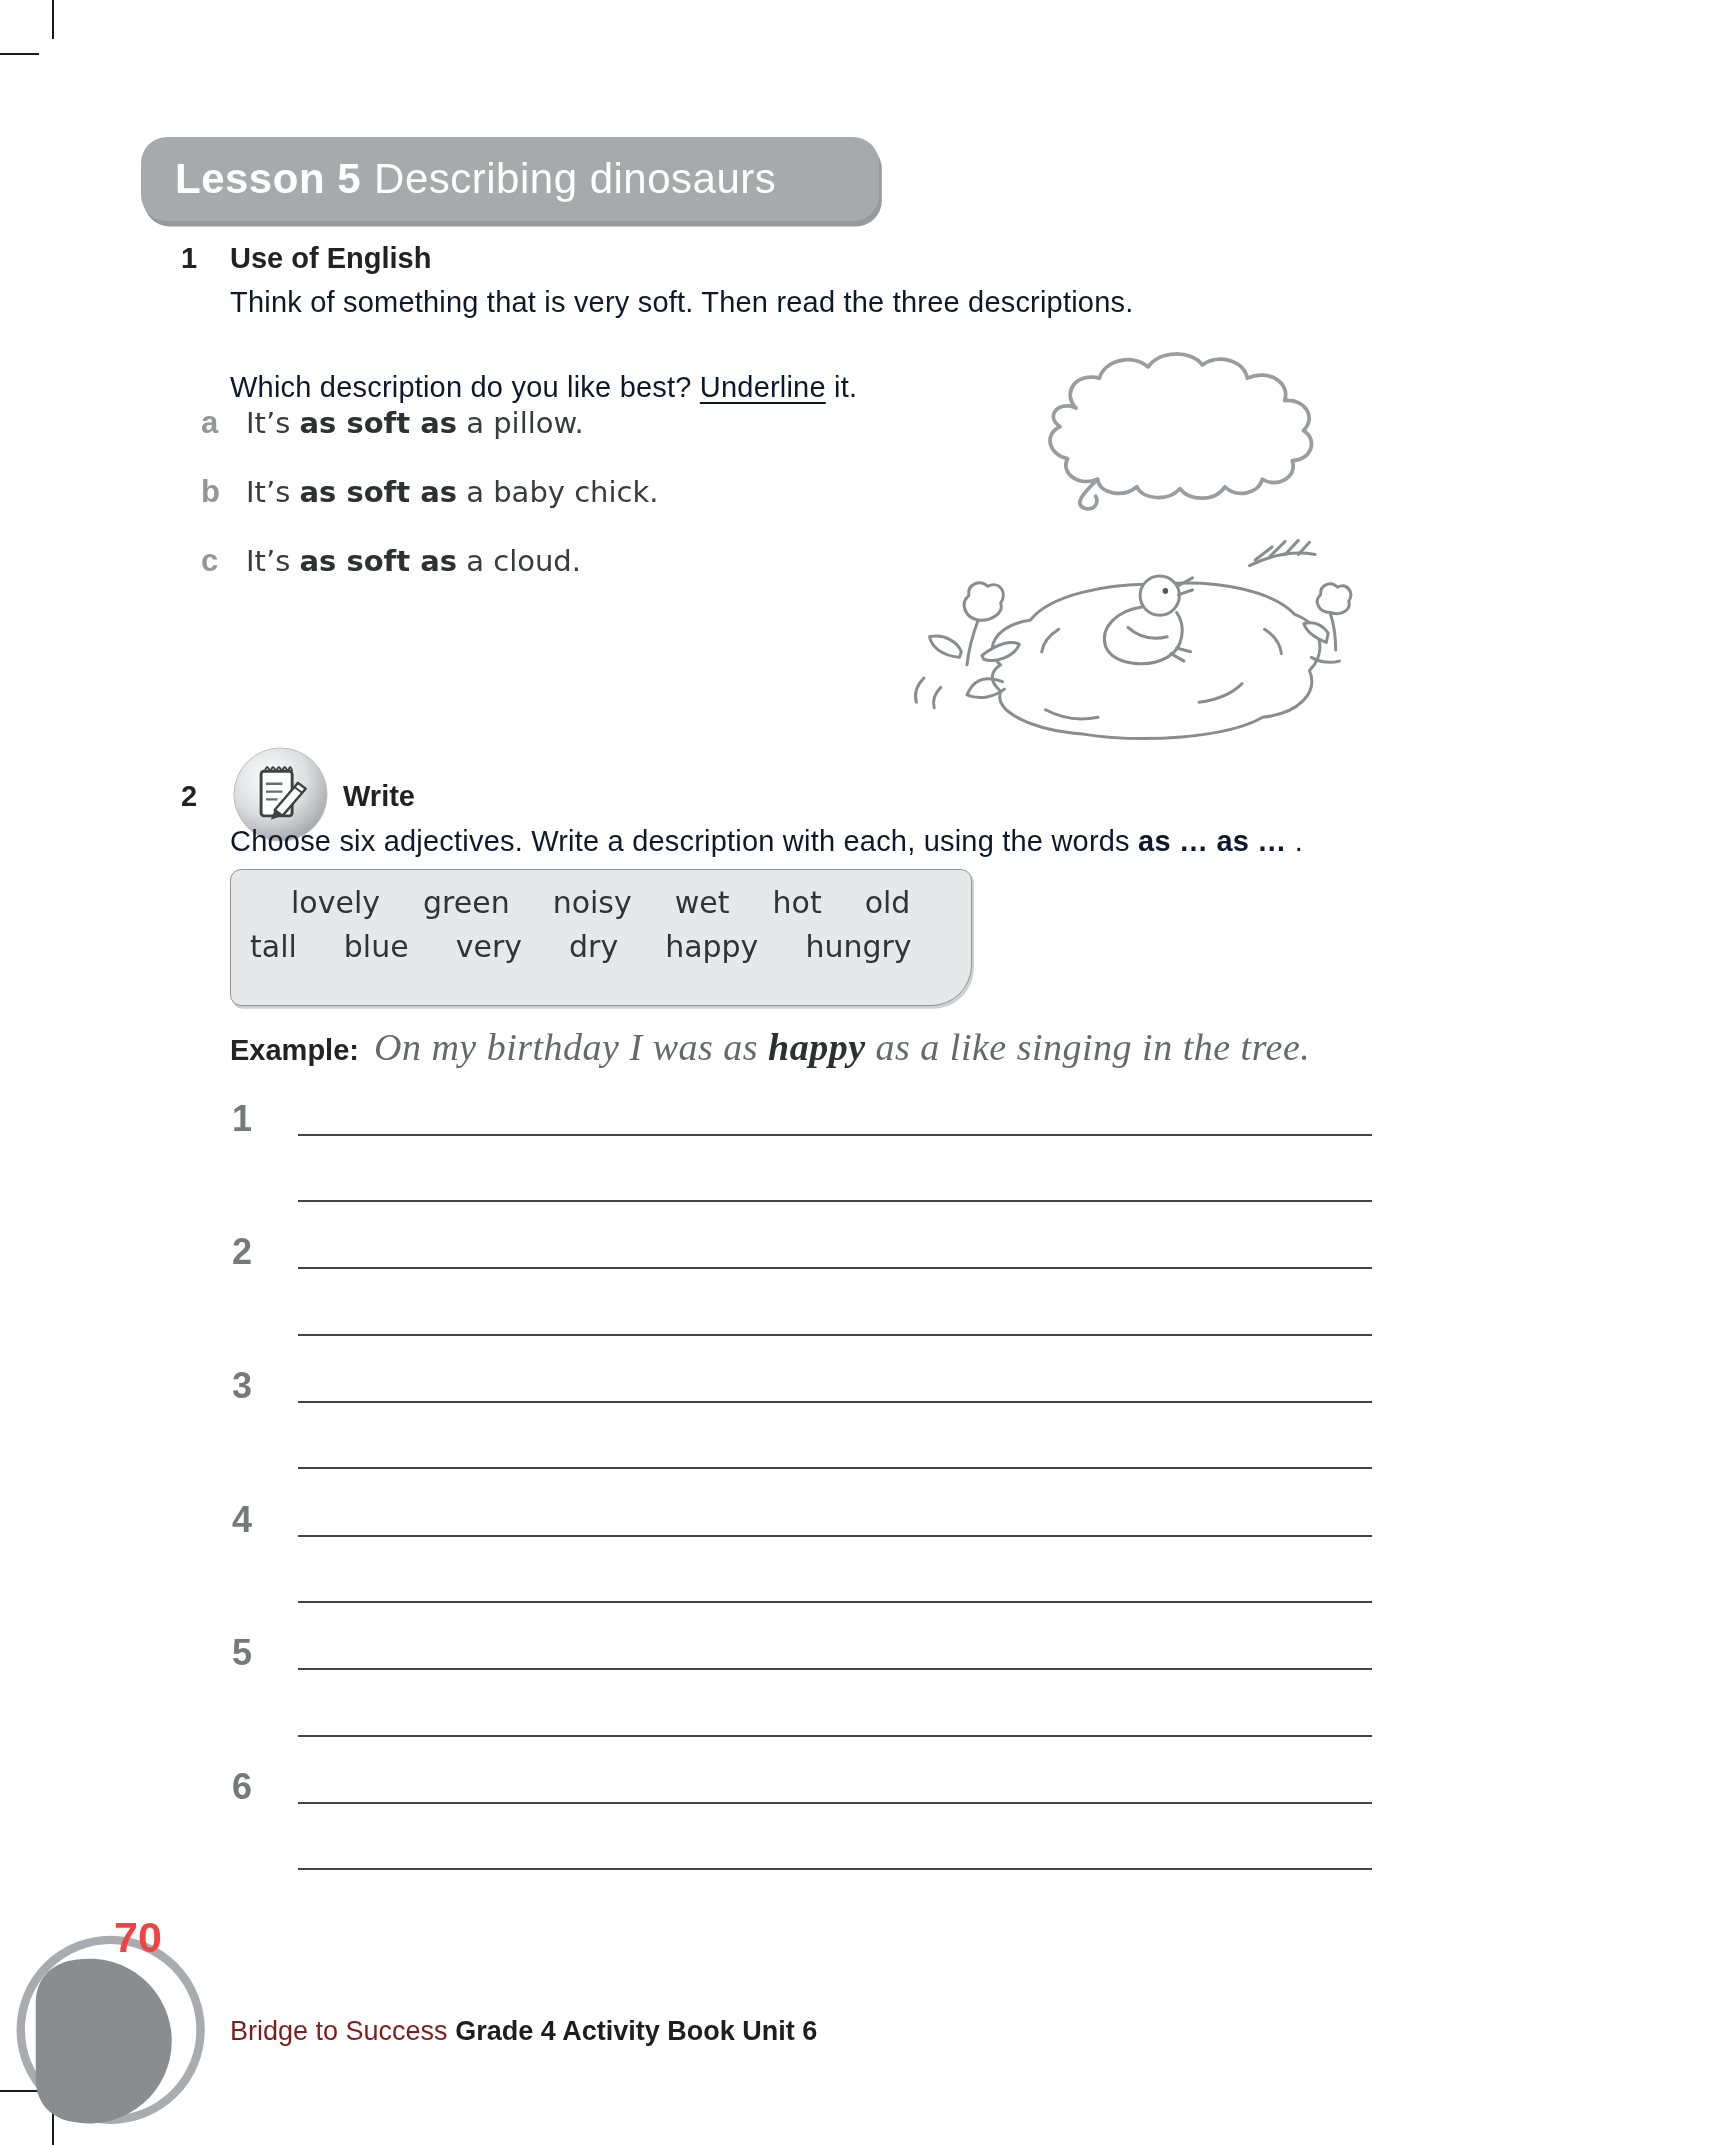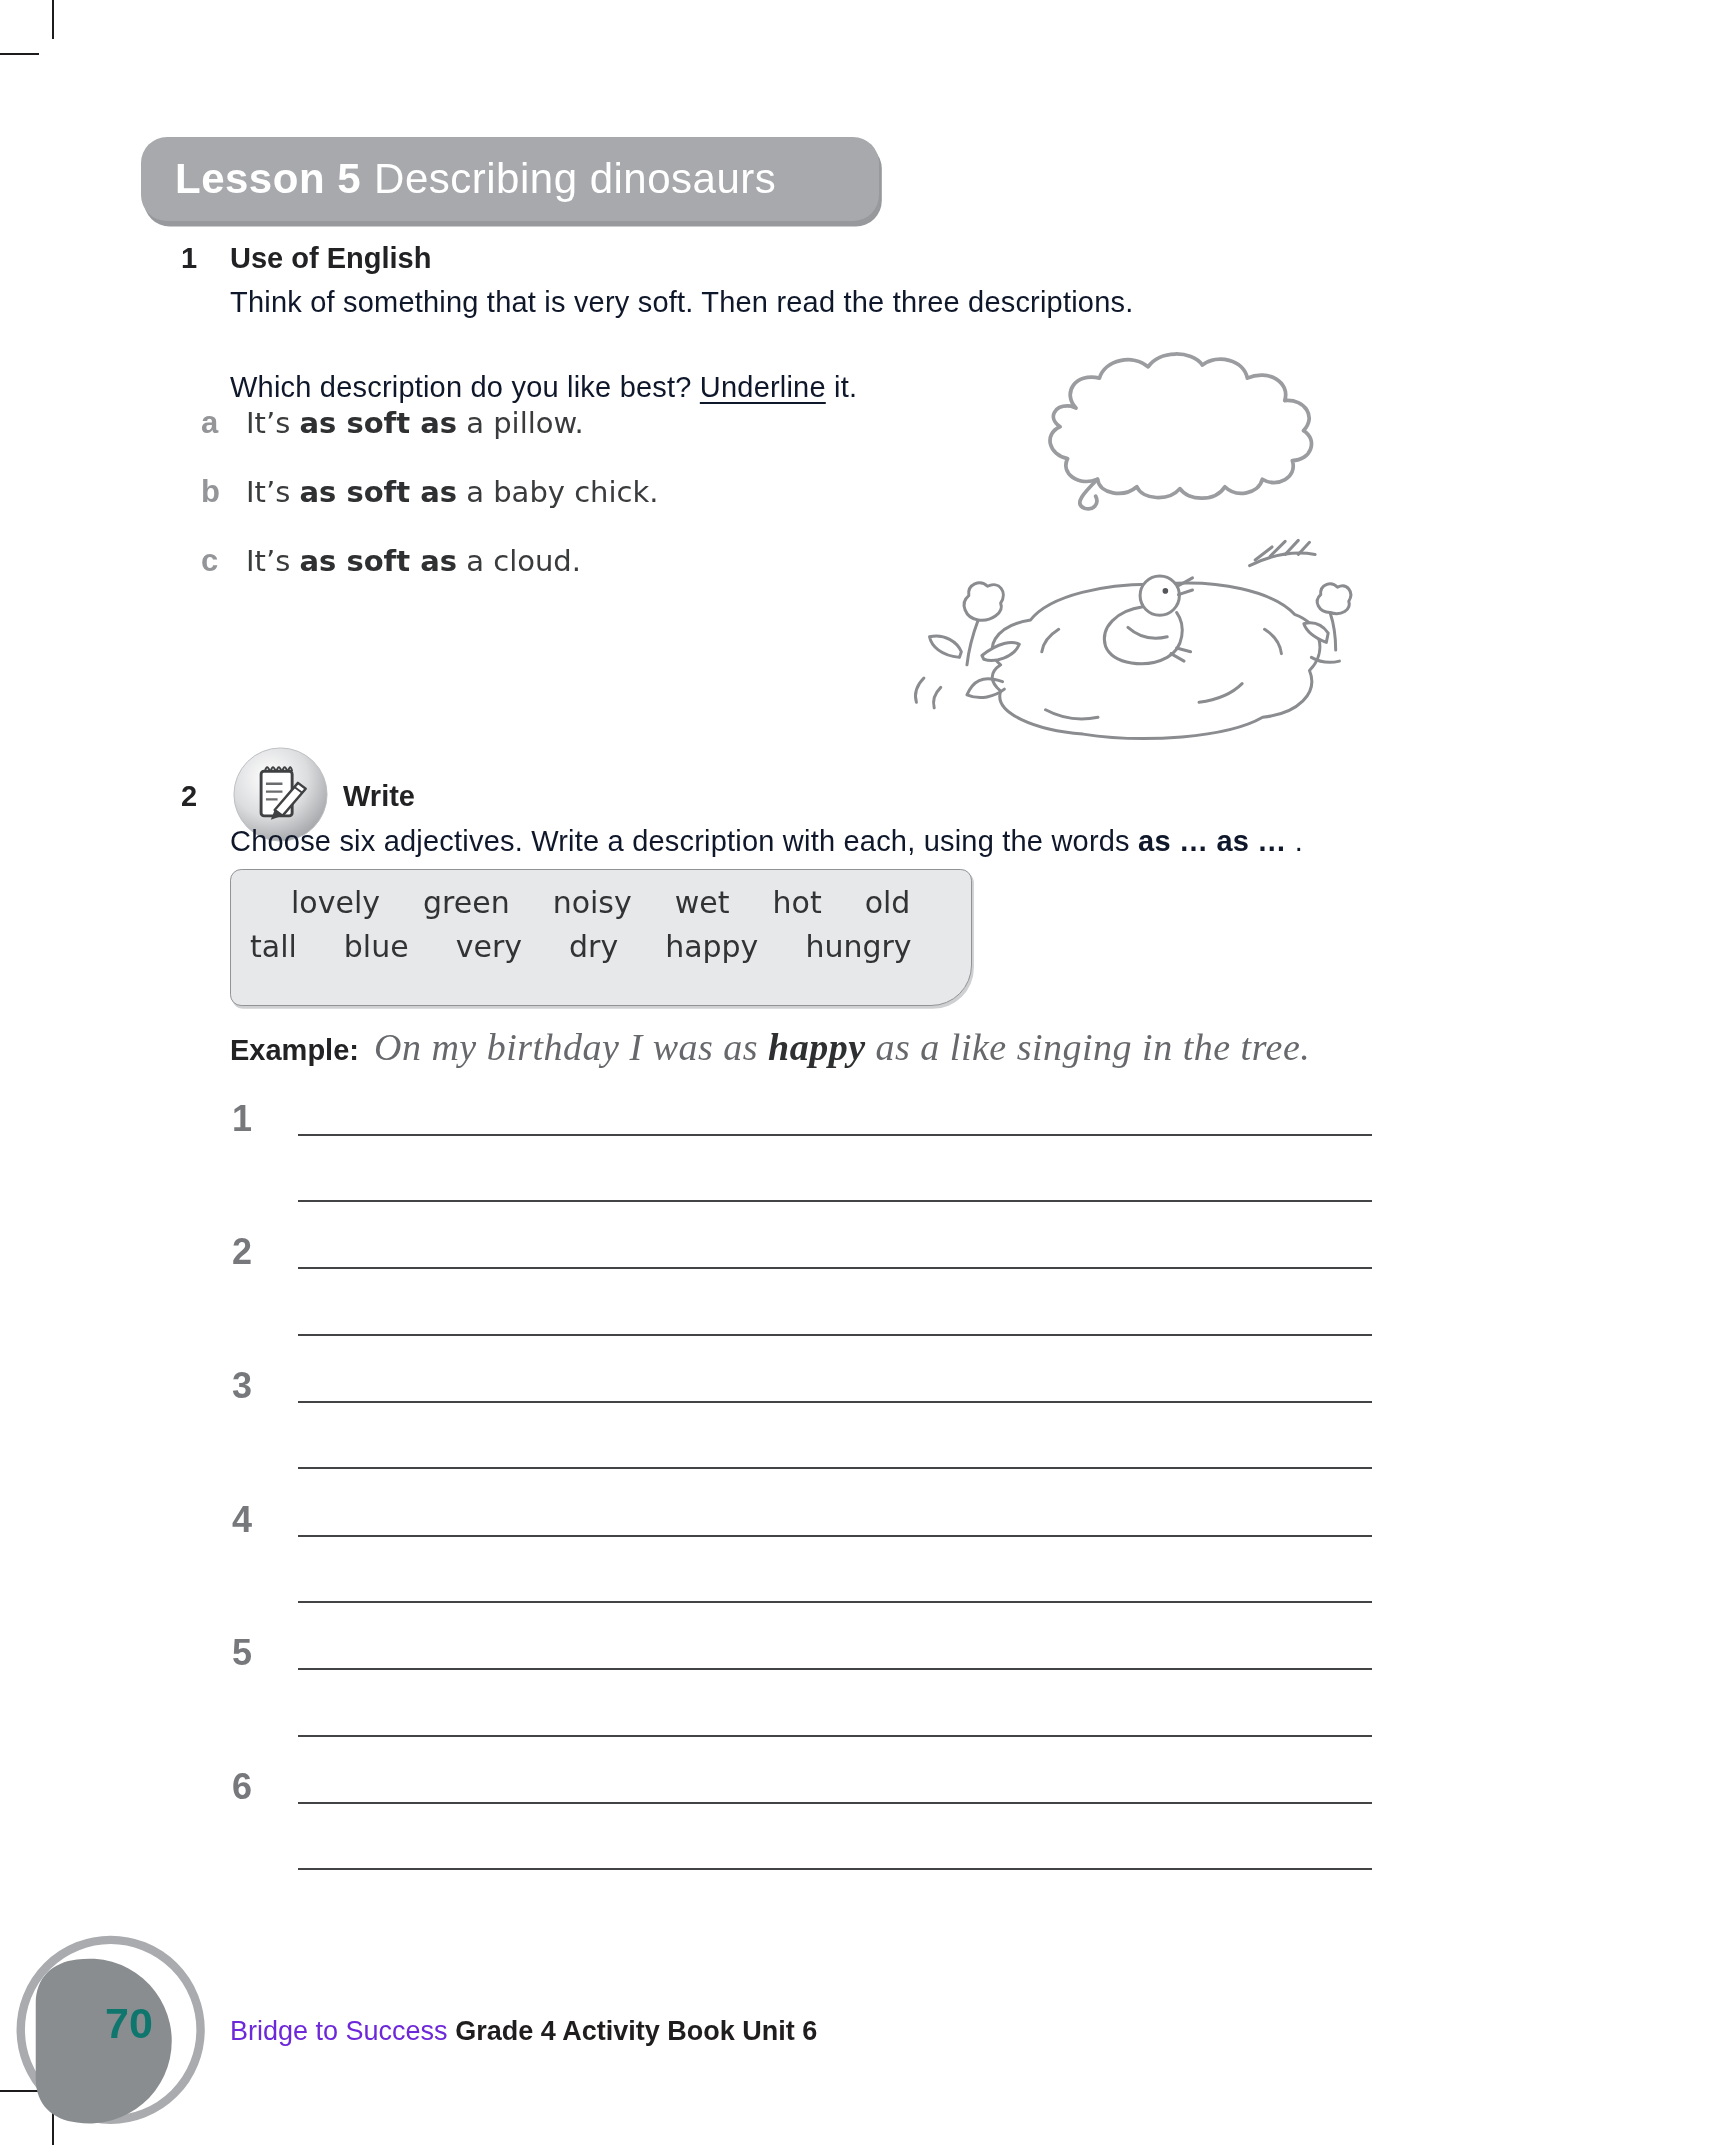--- a/index.html
+++ b/index.html
@@ -47,24 +47,24 @@
   .example{position:absolute;left:230px;top:1025px;display:flex;align-items:baseline;white-space:pre;}
   .example .exlabel{font-size:29px;font-weight:bold;color:#222123;}
   .example .cursive{font-family:"Liberation Serif",serif;font-style:italic;font-size:38px;color:#66686b;margin-left:15px;letter-spacing:0.5px;}
   .example .cursive b{color:#2e2f31;font-weight:bold;}
 
   
   .item-num{position:absolute;width:37px;text-align:right;font-size:36px;font-weight:bold;color:#77787b;}
   .write-line{position:absolute;left:298px;width:1257px;height:1.9px;background:#434446;}
 
   
-  .badge-num{position:absolute;left:105px;top:1999px;width:66px;
-      font-size:43px;font-weight:bold;color:#0f766e;}
+  .badge-num{position:absolute;left:105px;top:1913px;width:66px;text-align:center;
+      font-size:43px;font-weight:bold;color:#ef4444;}
   .footer-text{position:absolute;left:230px;top:2016px;display:flex;align-items:baseline;white-space:pre;font-size:27px;}
-  .footer-text .series{color:#6d28d9;font-weight:normal;}
+  .footer-text .series{color:#7f1d1d;font-weight:normal;}
   .footer-text .book{color:#1f1d1e;font-weight:bold;}
 </style>
 </head>
 <body>
 
 <div class="page">
 
   <div class="crop v" style="left:52px;top:0;"></div>
   <div class="crop h" style="left:0;top:53px;"></div>
   <div class="crop v" style="left:1669px;top:0;"></div>

